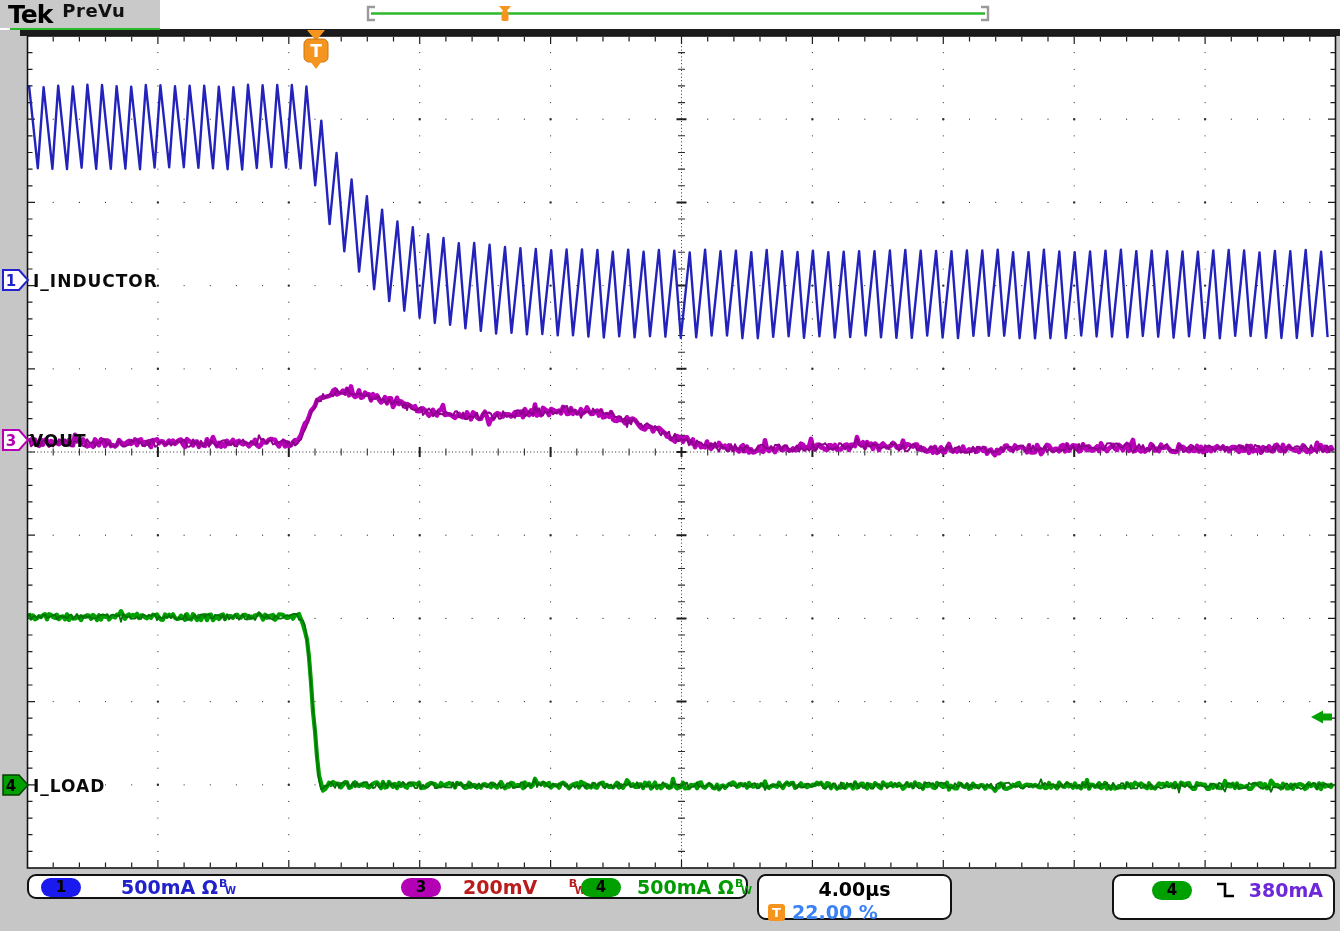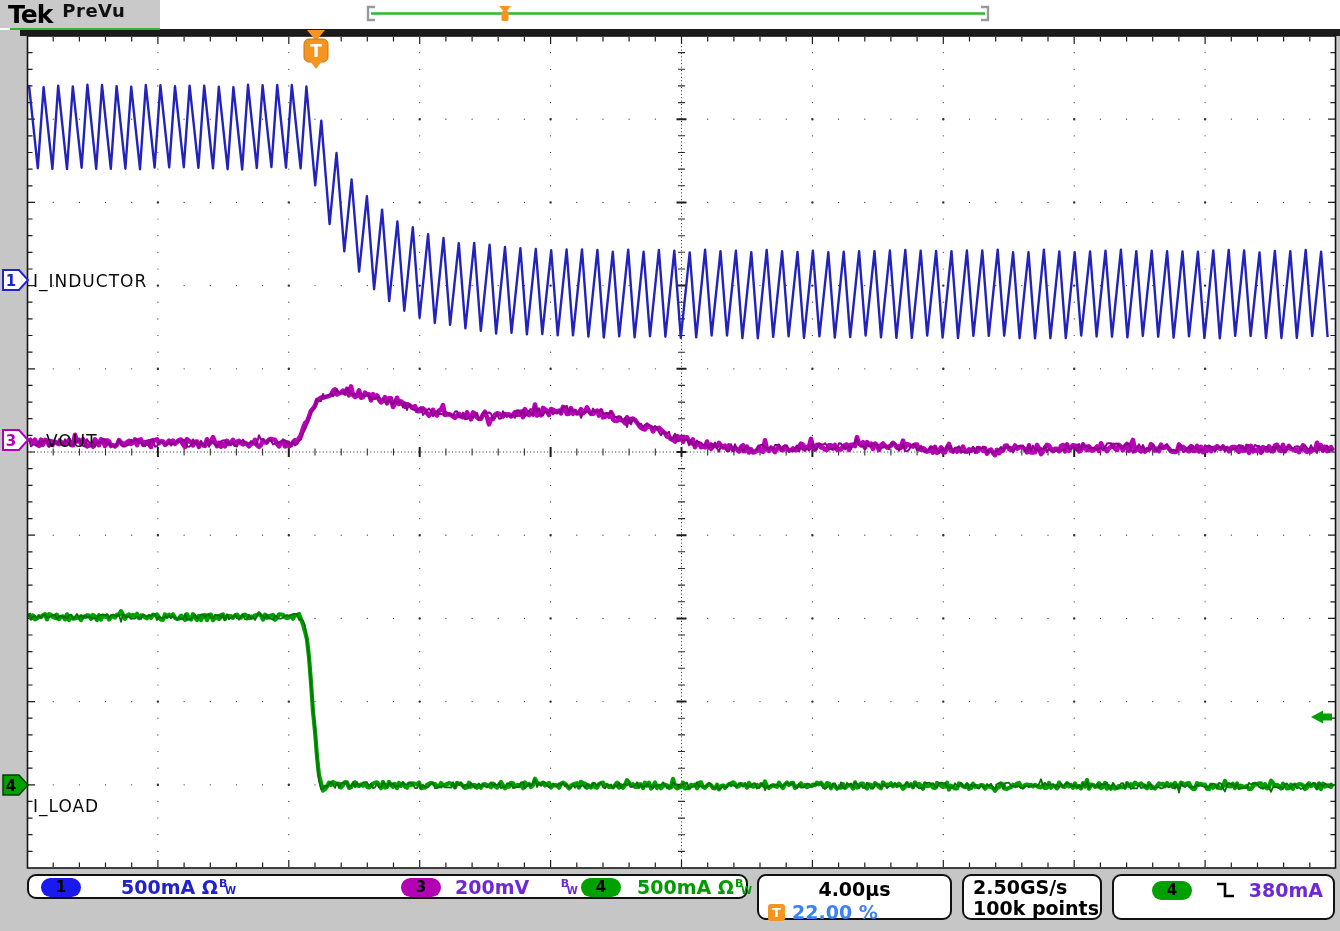--- a/index.html
+++ b/index.html
@@ -11,21 +11,21 @@
   #topstrip{position:absolute;left:0;top:0;width:1340px;height:30px;background:#ffffff;}
   #scope-svg{position:absolute;left:0;top:0;z-index:2;}
   #tek-band{
     position:absolute;left:0;top:0;width:160px;height:28px;background:#c9c9c9;
     z-index:3;display:flex;align-items:flex-start;padding-left:8px;box-sizing:border-box;
   }
   #tek-band .logo{font-weight:900;font-size:25px;color:#000;letter-spacing:-1px;}
   #tek-band .mode{font-weight:600;font-size:18px;color:#111;margin-left:10px;letter-spacing:0.5px;}
   #tek-underline{position:absolute;left:10px;top:28px;width:150px;height:2px;background:#2db82d;z-index:3;}
   .ch-label{
-    position:absolute;z-index:3;font-size:17px;font-weight:normal;color:#0a0a0a;
+    position:absolute;z-index:3;font-size:17px;font-weight:bold;color:#0a0a0a;
     letter-spacing:1px;white-space:nowrap;
   }
   
   .robox{
     position:absolute;background:#ffffff;border:2px solid #111;border-radius:9px;
     box-sizing:border-box;z-index:3;
   }
   .ro-text{font-size:19px;font-weight:bold;white-space:nowrap;}
   .badge{
     display:inline-block;width:40px;height:19px;border-radius:10px;
@@ -114,34 +114,34 @@
   <polygon points="1311,717 1323,710.5 1323,713.5 1332,713.5 1332,720.5 1323,720.5 1323,723.5" fill="#00a000"></polygon>
 </svg>
 
 <div id="tek-band">
   <span class="logo">Tek</span>
   <span class="mode">PreVu</span>
 </div>
 <div id="tek-underline"></div>
 
 <div class="ch-label" style="left:33px;top:271px;">I_INDUCTOR</div>
-<div class="ch-label" style="left:30px;top:431px;padding-left:16px;">VOUT</div>
-<div class="ch-label" style="left:33px;top:796px;">I_LOAD</div>
+<div class="ch-label" style="left:30px;top:431px;">VOUT</div>
+<div class="ch-label" style="left:33px;top:776px;">I_LOAD</div>
 
 <div class="robox" style="left:27px;top:874px;width:721px;height:25px;">
   <div class="chgroup" style="left:12px;">
     <span class="badge" style="background:#1a1aee;">1</span>
     <span class="ro-text" style="color:#2222cc;margin-left:40px;">
       <span>500mA</span>
       <span>Ω</span><span class="bw"><span class="b">B</span><span class="w">W</span></span>
     </span>
   </div>
   <div class="chgroup" style="left:372px;">
     <span class="badge" style="background:#b400b4;">3</span>
-    <span class="ro-text" style="color:#6d28d9;margin-left:14px;">
+    <span class="ro-text" style="color:#b91c1c;margin-left:22px;">
       <span>200mV</span>
       <span class="bw" style="margin-left:24px;"><span class="b">B</span><span class="w">W</span></span>
     </span>
   </div>
   <div class="chgroup" style="left:552px;">
     <span class="badge" style="background:#00a000;">4</span>
     <span class="ro-text" style="color:#009b00;margin-left:16px;">
       <span>500mA</span>
       <span>Ω</span><span class="bw"><span class="b">B</span><span class="w">W</span></span>
     </span>
@@ -149,24 +149,20 @@
 </div>
 
 <div class="robox" id="box-time">
   <div class="ro-text line1">4.00µs</div>
   <div class="line2">
     <span class="t-icon">T</span>
     <span class="ro-text" style="color:#3b82f6;">22.00 %</span>
   </div>
 </div>
 
-<div class="robox" id="box-acq">
-  <div class="ro-text">2.50GS/s</div>
-  <div class="ro-text">100k points</div>
-</div>
 
 <div class="robox" id="box-trig">
   <div class="row">
     <span class="badge" style="background:#00a000;margin-left:28px;">4</span>
     <svg class="slope-icon" width="26" height="22">
       <path d="M3 5 h8 v12 h9" fill="none" stroke="#000" stroke-width="2.6"></path>
     </svg>
     <span class="ro-text lvl">380mA</span>
   </div>
 </div>

